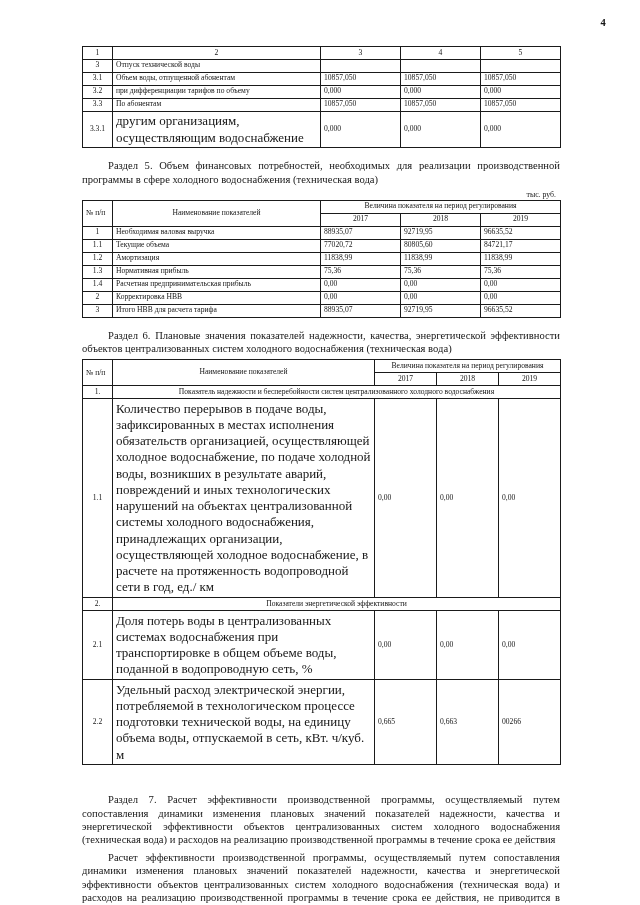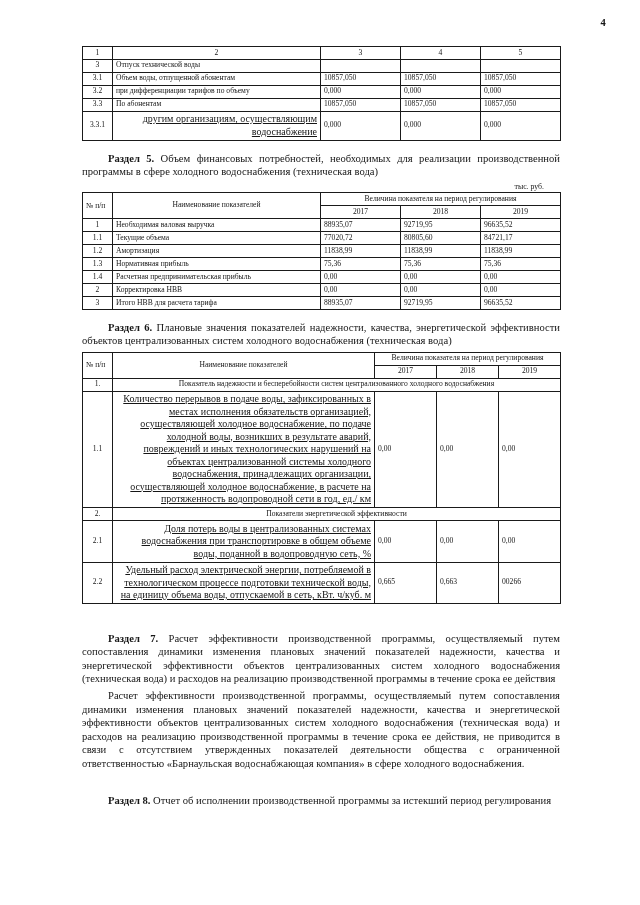--- a/index.html
+++ b/index.html
@@ -81,40 +81,39 @@
 
   .hdr-np {
     font-size: 7.6px;
     line-height: 1.1;
   }
   .span-row td {
     text-align: center;
     font-size: 7.6px;
   }
   .rowtext {
-    text-align: right;
-    font-size: 10px;
+    text-align: left;
+    font-size: 13px;
     line-height: 1.25;
     padding: 2px 4px;
-    text-decoration: underline;
   }
 
   
   .section-head {
     font-size: 10.6px;
     line-height: 1.26;
     text-align: justify;
     margin: 11px 0 4px 0;
     text-indent: 26px;
   }
-  .section-head b { font-weight: bold; }
+  .section-head b { font-weight: normal; }
   .units {
     font-size: 7.8px;
     text-align: right;
-    margin: 0 16px 1px 0;
+    margin: 0 4px 1px 0;
   }
   p.body {
     font-size: 10.6px;
     line-height: 1.27;
     text-align: justify;
     margin: 0;
     text-indent: 26px;
   }
   .gap-m { height: 13px; }
   .gap-l { height: 17px; }

